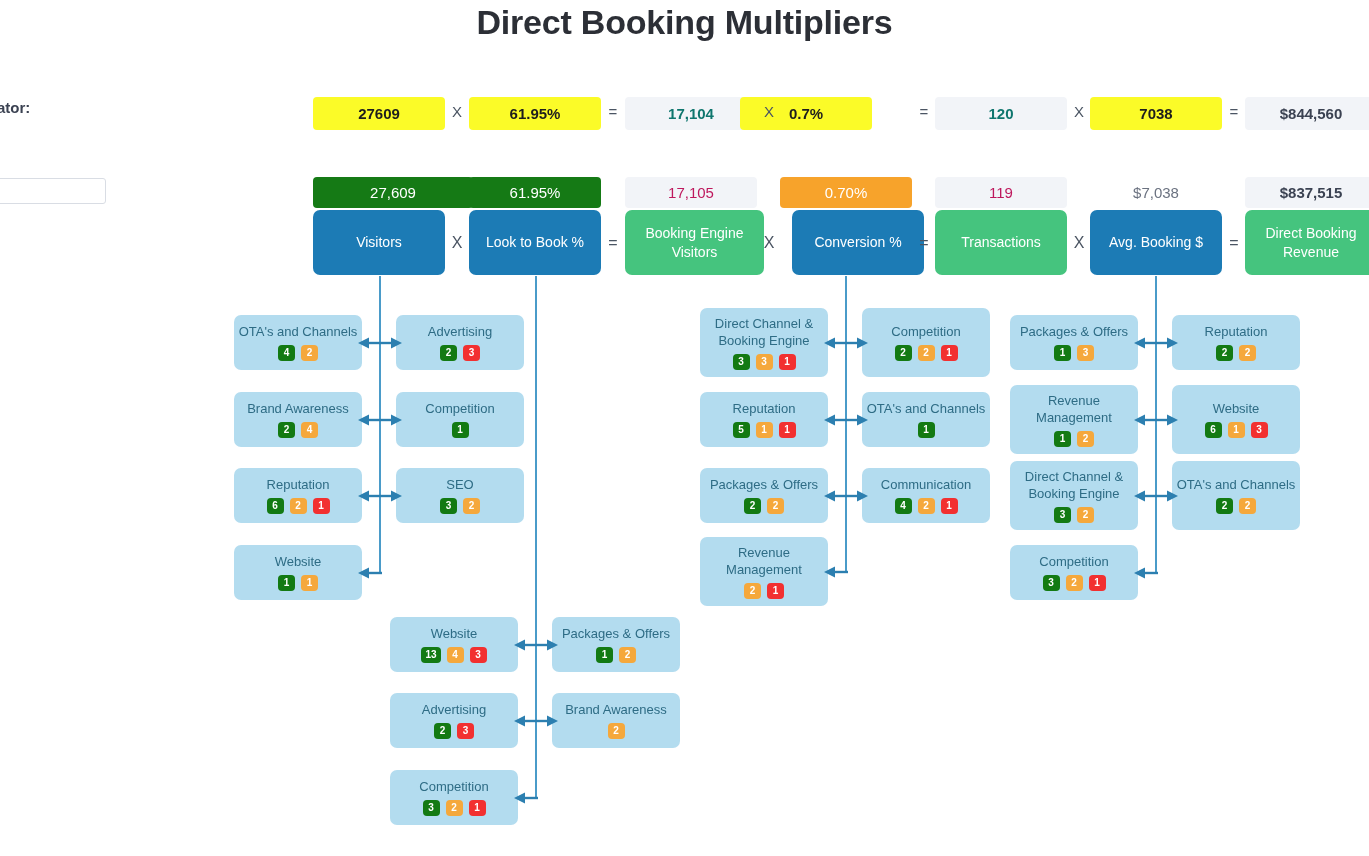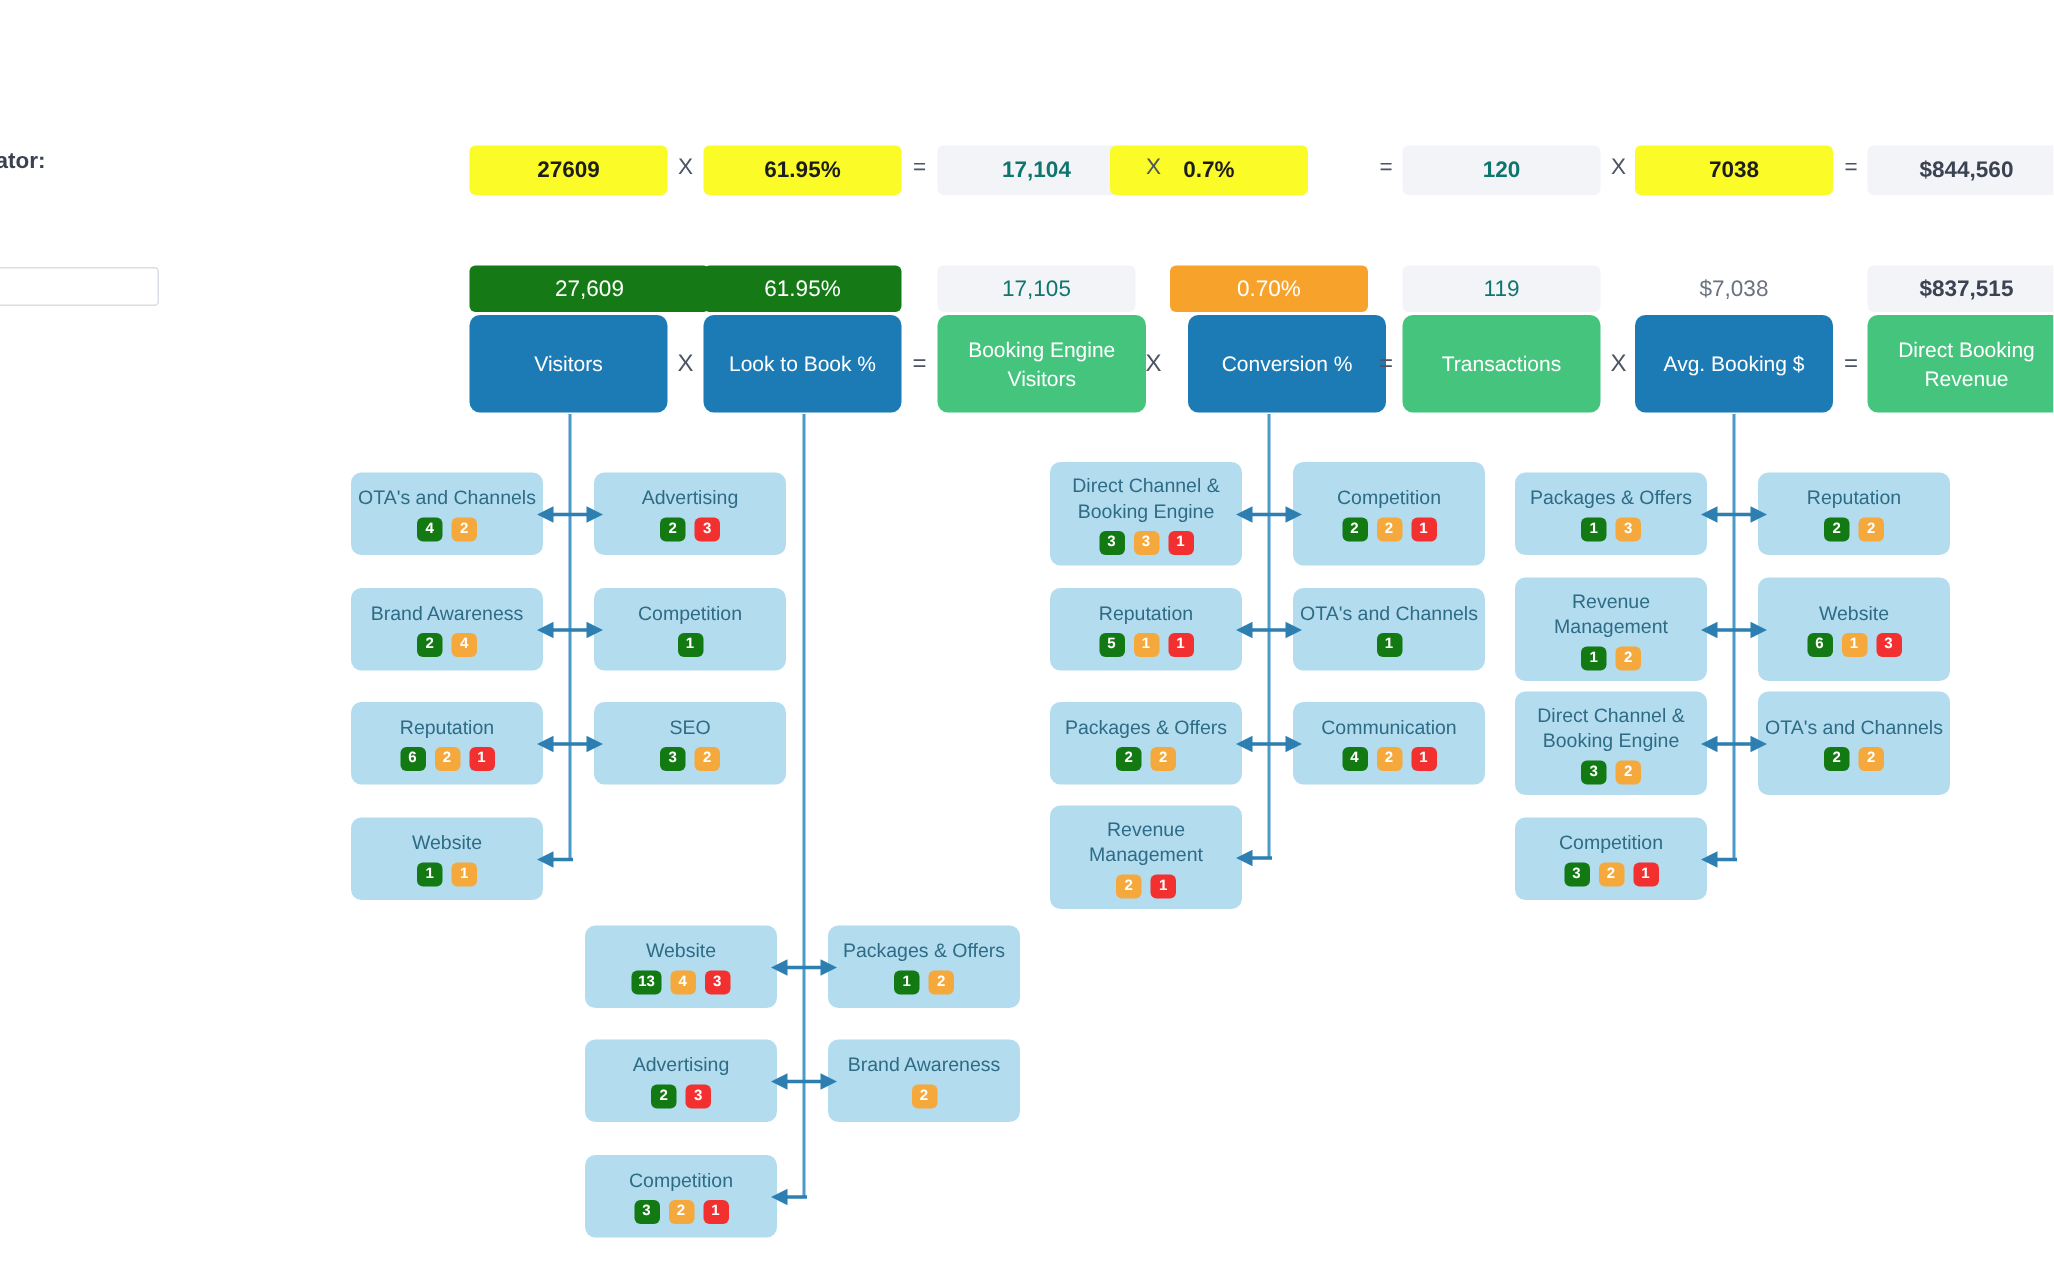--- a/index.html
+++ b/index.html
@@ -101,21 +101,21 @@
     height: 31px;
     border-radius: 4px;
     display: flex;
     align-items: center;
     justify-content: center;
     font-size: 15px;
     color: #ffffff;
   }
   .vchip.green  { background: #157a15; }
   .vchip.orange { background: #f7a32b; }
-  .vchip.grey   { background: #f2f4f8; color: #0f766e; }
+  .vchip.grey   { background: #f2f4f8; color: #be185d; }
   .vchip.grey.bold { color: #3b4252; font-weight: 700; }
   .vchip.plain  { background: transparent; color: #6b7280; }
 
   
   .mbox {
     position: absolute;
     height: 65px;
     border-radius: 7px;
     display: flex;
     align-items: center;
@@ -171,20 +171,21 @@
   }
   .badge.g { background: #137a13; }
   .badge.o { background: #f5a83c; }
   .badge.r { background: #f23030; }
 </style>
 </head>
 <body>
 
 <div id="page">
 
+  <div id="title">Direct Booking Multipliers</div>
 
   <div id="calc-label">Calculator:</div>
   <input id="name-input" value="n" style="">
 
   <div id="calc-row">
       <div class="calc-cell editable" style="left: 313px; top: 97px; width: 132px;">27609</div>
       <div class="calc-cell editable" style="left: 469px; top: 97px; width: 132px;">61.95%</div>
       <div class="calc-cell result" style="left: 625px; top: 97px; width: 132px;">17,104</div>
       <div class="calc-cell editable" style="left: 740px; top: 97px; width: 132px;">0.7%</div>
       <div class="calc-cell result" style="left: 935px; top: 97px; width: 132px;">120</div>

